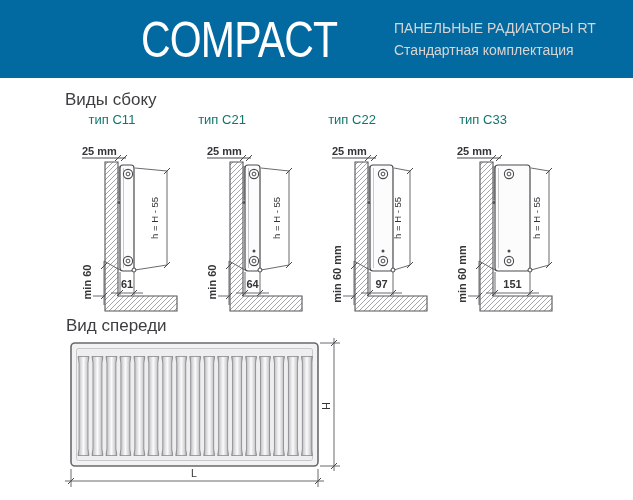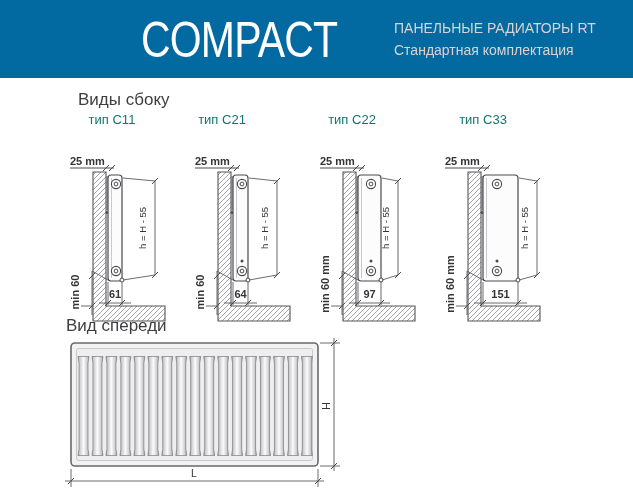--- a/index.html
+++ b/index.html
@@ -7,27 +7,27 @@
         font-family:"Liberation Sans",sans-serif;}
   
   .banner{position:absolute;left:0;top:0;width:633px;height:78px;background:#0369a1;}
   .brand{position:absolute;left:141px;top:0;height:78px;line-height:80px;
          font-size:50px;font-weight:400;letter-spacing:-1px;color:#ffffff;
          transform:scaleX(.82);transform-origin:left center;white-space:nowrap;}
   .subtitle{position:absolute;left:394px;top:17px;font-size:14px;line-height:22px;
             color:#d8d4d3;white-space:nowrap;}
   
   .section-heading{position:absolute;font-size:17px;font-weight:400;color:#3e3e41;white-space:nowrap;}
-  #h-side{left:78px;top:90px;text-align:right;}
+  #h-side{left:65px;top:90px;text-align:right;}
   #h-front{left:66px;top:316px;}
   
   .type-label{position:absolute;top:112px;transform:translateX(-50%);
               font-size:13px;color:#0f766e;white-space:nowrap;}
   
-  .sv{position:absolute;top:152px;width:124px;height:172px;}
+  .sv{position:absolute;top:142px;width:124px;height:172px;margin-left:12px;}
   #sv0{left:66px;} #sv1{left:191px;} #sv2{left:316px;} #sv3{left:441px;}
   #front-svg-holder{position:absolute;left:40px;top:336px;width:320px;height:160px;}
 </style>
 </head>
 <body>
 
 <div id="page">
 
   <div class="banner">
     <div class="brand">COMPACT</div>

